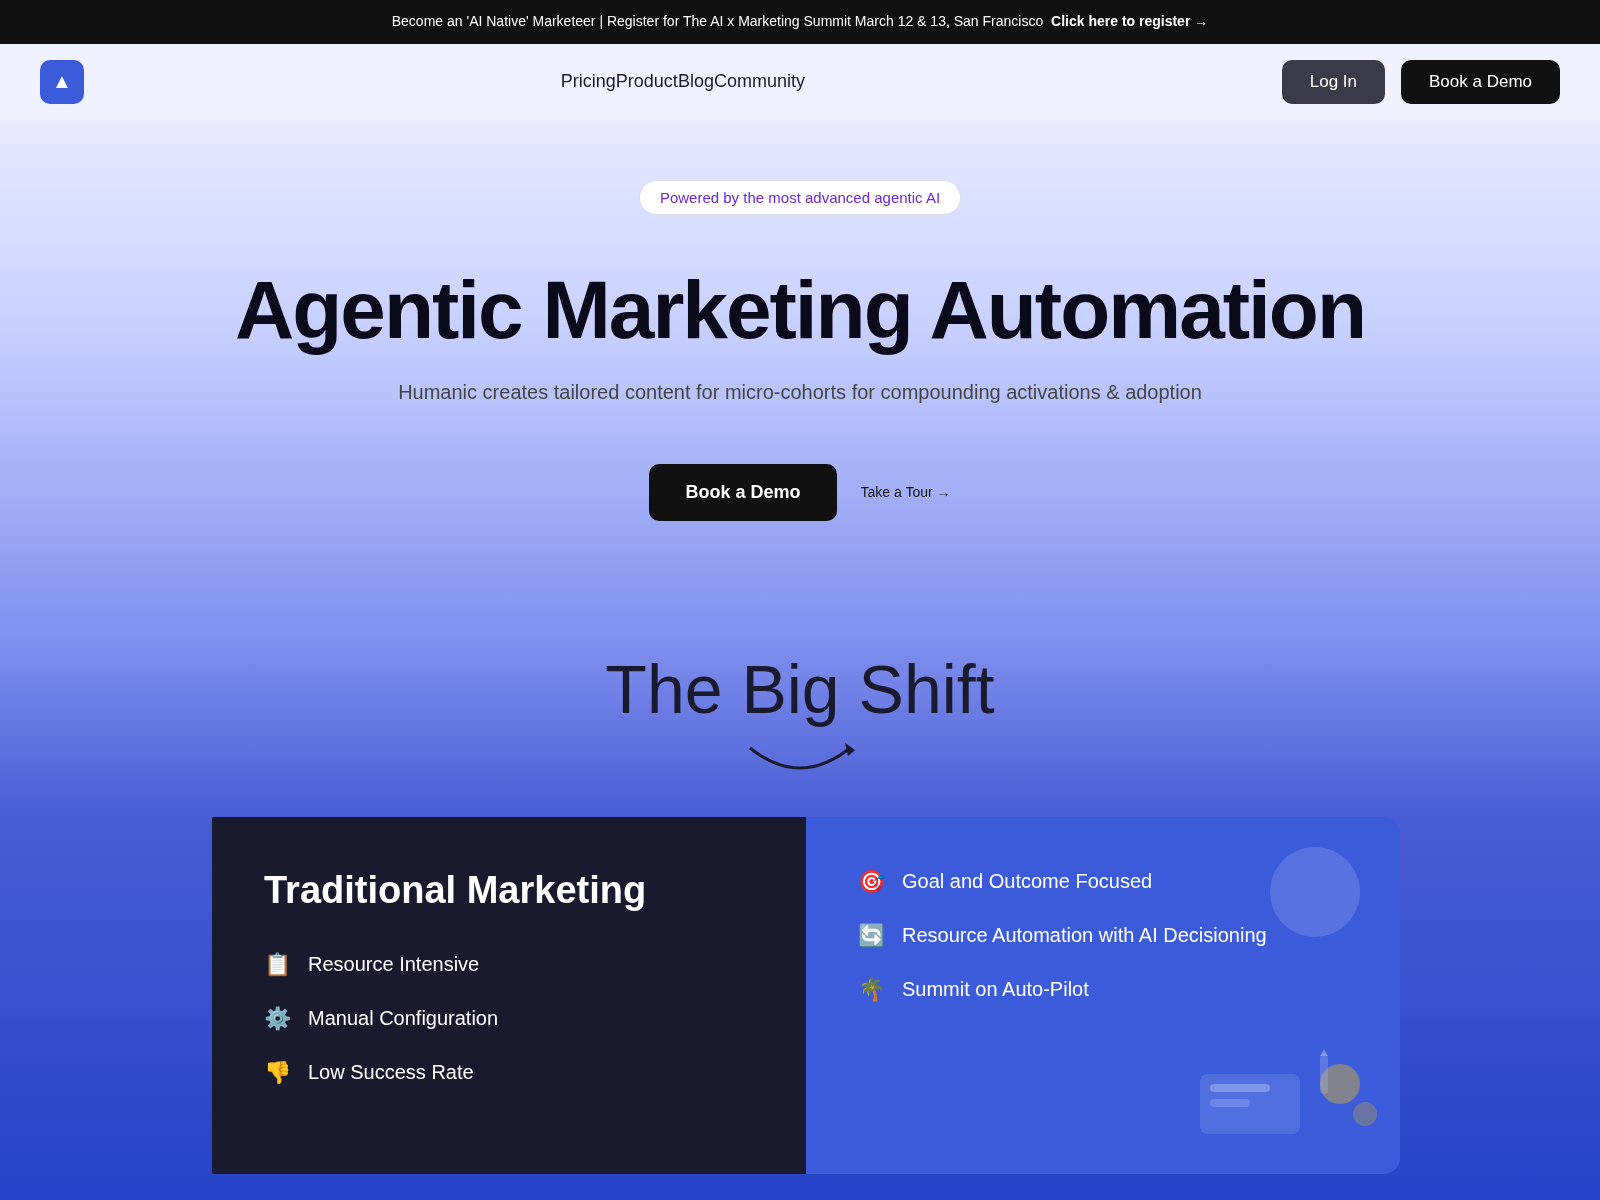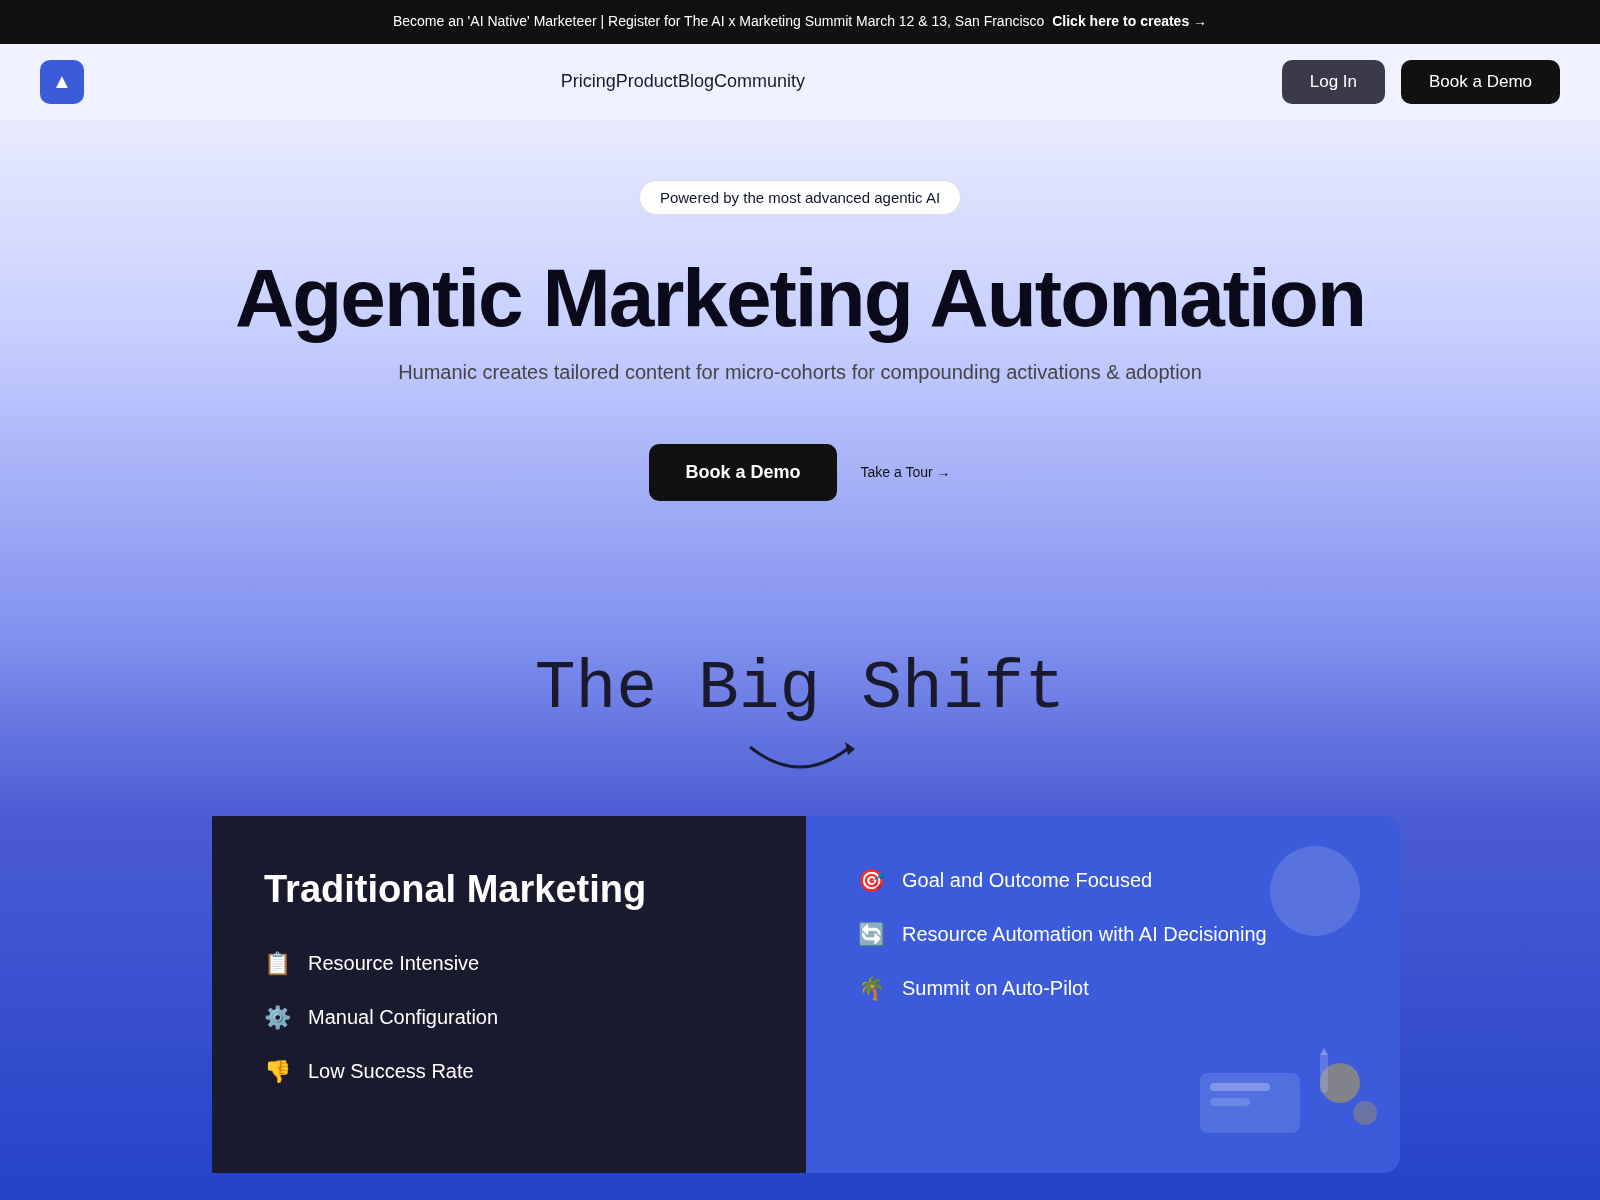--- a/index.html
+++ b/index.html
@@ -91,29 +91,29 @@
       background: linear-gradient(180deg, #e8eaff 0%, #c8d0ff 40%, #8090ee 100%);
       min-height: 520px;
     }
     .hero-badge {
       display: inline-block;
       background: #fff;
       border: 1px solid #ddd;
       border-radius: 20px;
       padding: 8px 20px;
       font-size: 15px;
-      color: #0f172a;
-      margin-bottom: 40px;
+      color: #6d28d9;
+      margin-bottom: 52px;
     }
     .hero-title {
       font-size: 82px;
       font-weight: 800;
       color: #0a0a1a;
       line-height: 1.05;
-      margin-bottom: 20px;
+      margin-bottom: 28px;
       letter-spacing: -2px;
     }
     .hero-subtitle {
       font-size: 20px;
       color: #444;
       margin-bottom: 60px;
       font-weight: 400;
     }
     .hero-buttons {
       display: flex;
@@ -144,21 +144,21 @@
       gap: 6px;
     }
 
     
     .big-shift-container {
       background: linear-gradient(180deg, #8090ee 0%, #4a5cd4 30%, #2240c8 100%);
       padding: 0 40px 60px;
     }
     .big-shift-title {
       text-align: center;
-      font-family: Liberation Mono, monospace;
+      font-family: Liberation Sans, sans-serif;
       font-size: 68px;
       color: #1a1a2e;
       margin-bottom: 10px;
       padding-top: 10px;
       font-weight: 400;
     }
     .big-shift-arrow {
       text-align: center;
       margin-bottom: 30px;
       font-size: 40px;
@@ -223,21 +223,21 @@
       width: 200px;
       height: 120px;
       opacity: 0.6;
     }
   </style>
 </head>
 <body>
 
 <div class="announcement-bar">
   <span>Become an 'AI Native' Marketeer | Register for The AI x Marketing Summit March 12 &amp; 13, San Francisco</span>
-  <a href="#">Click here to creates →</a>
+  <a href="#">Click here to register →</a>
 </div>
 
 <nav class="navbar">
   <div class="navbar-logo">
     <span>▲</span>
   </div>
   <ul class="navbar-links">
     <li>
       <a href="#">Pricing</a>
     </li>

